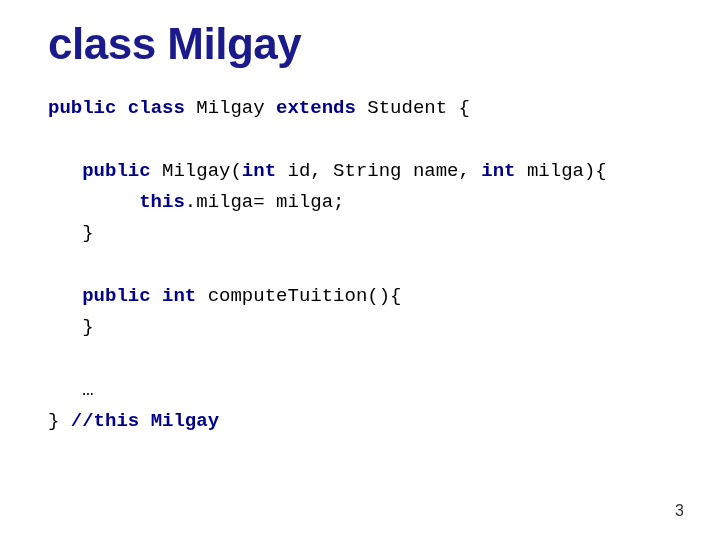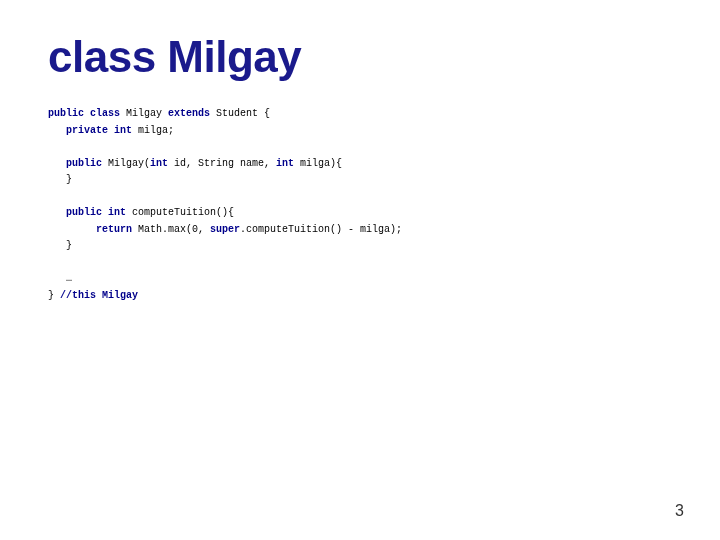--- a/index.html
+++ b/index.html
@@ -13,35 +13,35 @@
       height: 540px;
       background: #ffffff;
       font-family: Arial, Helvetica, sans-serif;
       overflow: hidden;
     }
 
     .slide {
       width: 720px;
       height: 540px;
       background: #ffffff;
-      padding: 32px 48px 32px 48px;
+      padding: 19px 48px 32px 48px;
       position: relative;
     }
 
     .slide-title {
       font-size: 44px;
       font-weight: bold;
       color: #1a1a8c;
       margin-bottom: 24px;
       letter-spacing: -0.5px;
     }
 
     .code-block {
       font-family: 'Courier New', Courier, monospace;
-      font-size: 10px;
+      font-size: 19px;
       line-height: 1.65;
       color: #000000;
     }
 
     .code-line {
       display: block;
       white-space: pre;
     }
 
     .kw {
@@ -60,27 +60,26 @@
 </head>
 <body>
 
 <div class="slide">
 
   <div class="slide-title">class Milgay</div>
 
   <div class="code-block">
 
     <span class="code-line"><span class="kw">public</span> <span class="kw">class</span> Milgay <span class="kw">extends</span> Student {</span>
-    <span class="code-line">   <span class="kw">private</span> <span class="kw">int</span> milga;</span>
     <span class="code-line"> </span>
     <span class="code-line">   <span class="kw">public</span> Milgay(<span class="kw">int</span> id, String name, <span class="kw">int</span> milga){</span>
+    <span class="code-line">        <span class="kw">this</span>.milga= milga;</span>
     <span class="code-line">   }</span>
     <span class="code-line"> </span>
     <span class="code-line">   <span class="kw">public</span> <span class="kw">int</span> computeTuition(){</span>
-    <span class="code-line">        <span class="kw">return</span> Math.max(0, <span class="kw">super</span>.computeTuition() - milga);</span>
     <span class="code-line">   }</span>
     <span class="code-line"> </span>
     <span class="code-line">   …</span>
     <span class="code-line">} <span class="kw">//this Milgay</span></span>
 
   </div>
 
   <div class="page-number">3</div>
 
 </div>

